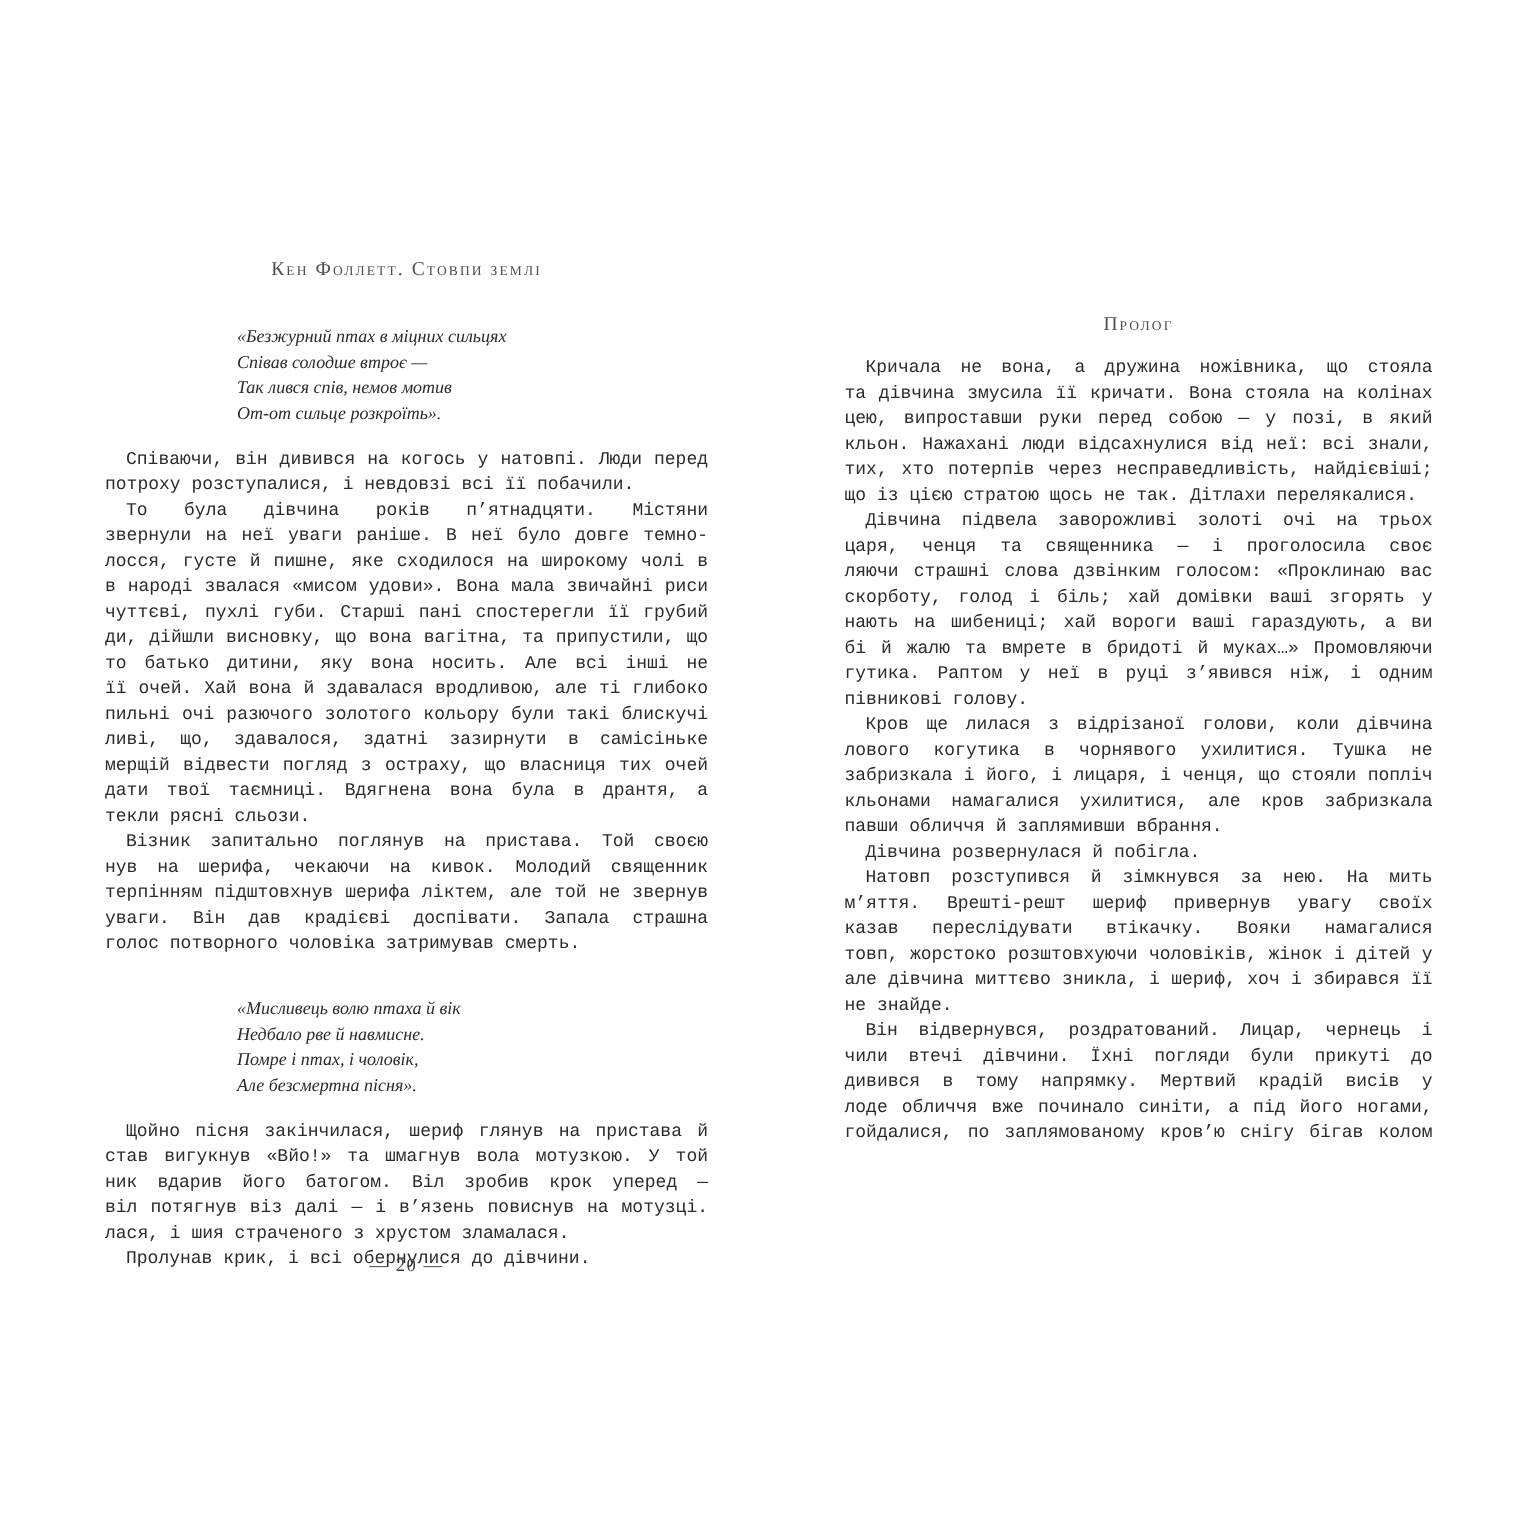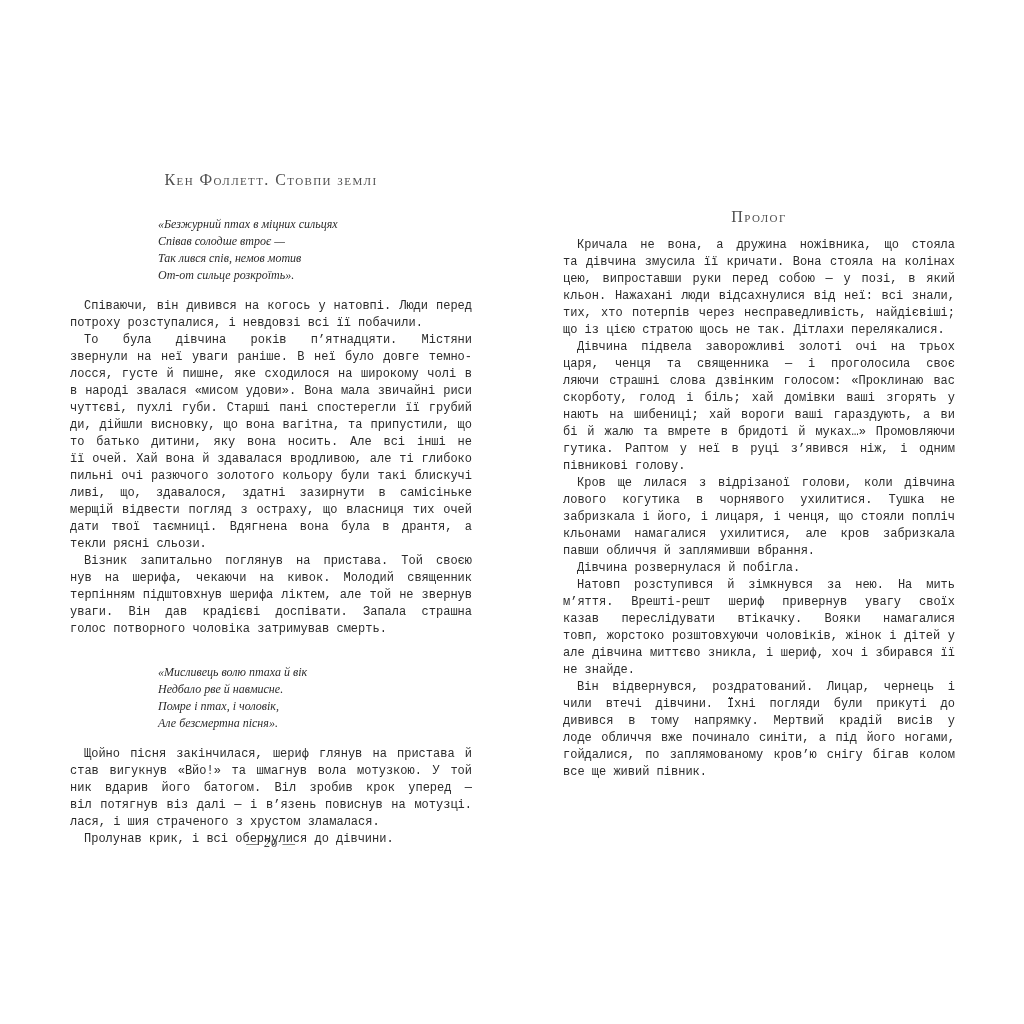--- a/index.html
+++ b/index.html
@@ -23,21 +23,21 @@
   }
   .page-left  { left: 70px;  width: 402px; }
   .page-right { left: 563px; width: 392px; margin-top: 37px; }
 
   .running-head {
     position: absolute;
     top: 171px;
     left: 0;
     width: 100%;
     text-align: center;
-    font-size: 16px;
+    font-size: 13px;
     font-variant: small-caps;
     letter-spacing: 1.4px;
     color: #4f4f4f;
     white-space: nowrap;
   }
 
   .page-text {
     position: absolute;
     top: 190px;
     left: 0;
@@ -179,18 +179,17 @@
           <div class="line">товп, жорстоко розштовхуючи чоловіків, жінок і дітей у себе на шляху,</div>
           <div class="line">але дівчина миттєво зникла, і шериф, хоч і збирався її шукати, знав, що</div>
           <div class="line plast">не знайде.</div>
         </div>
         <div class="para">
           <div class="line first">Він відвернувся, роздратований. Лицар, чернець і священник не ба-</div>
           <div class="line">чили втечі дівчини. Їхні погляди були прикуті до шибениці. Шериф по-</div>
           <div class="line">дивився в тому напрямку. Мертвий крадій висів у зашморгу, бліде мо-</div>
           <div class="line">лоде обличчя вже починало синіти, а під його ногами, що повільно</div>
           <div class="line">гойдалися, по заплямованому кров’ю снігу бігав колом безголовий, але</div>
-          <div class="line plast">все ще живий півник.</div>
         </div>
       </div>
   </div>
 
 </div>
 
 </body></html>

